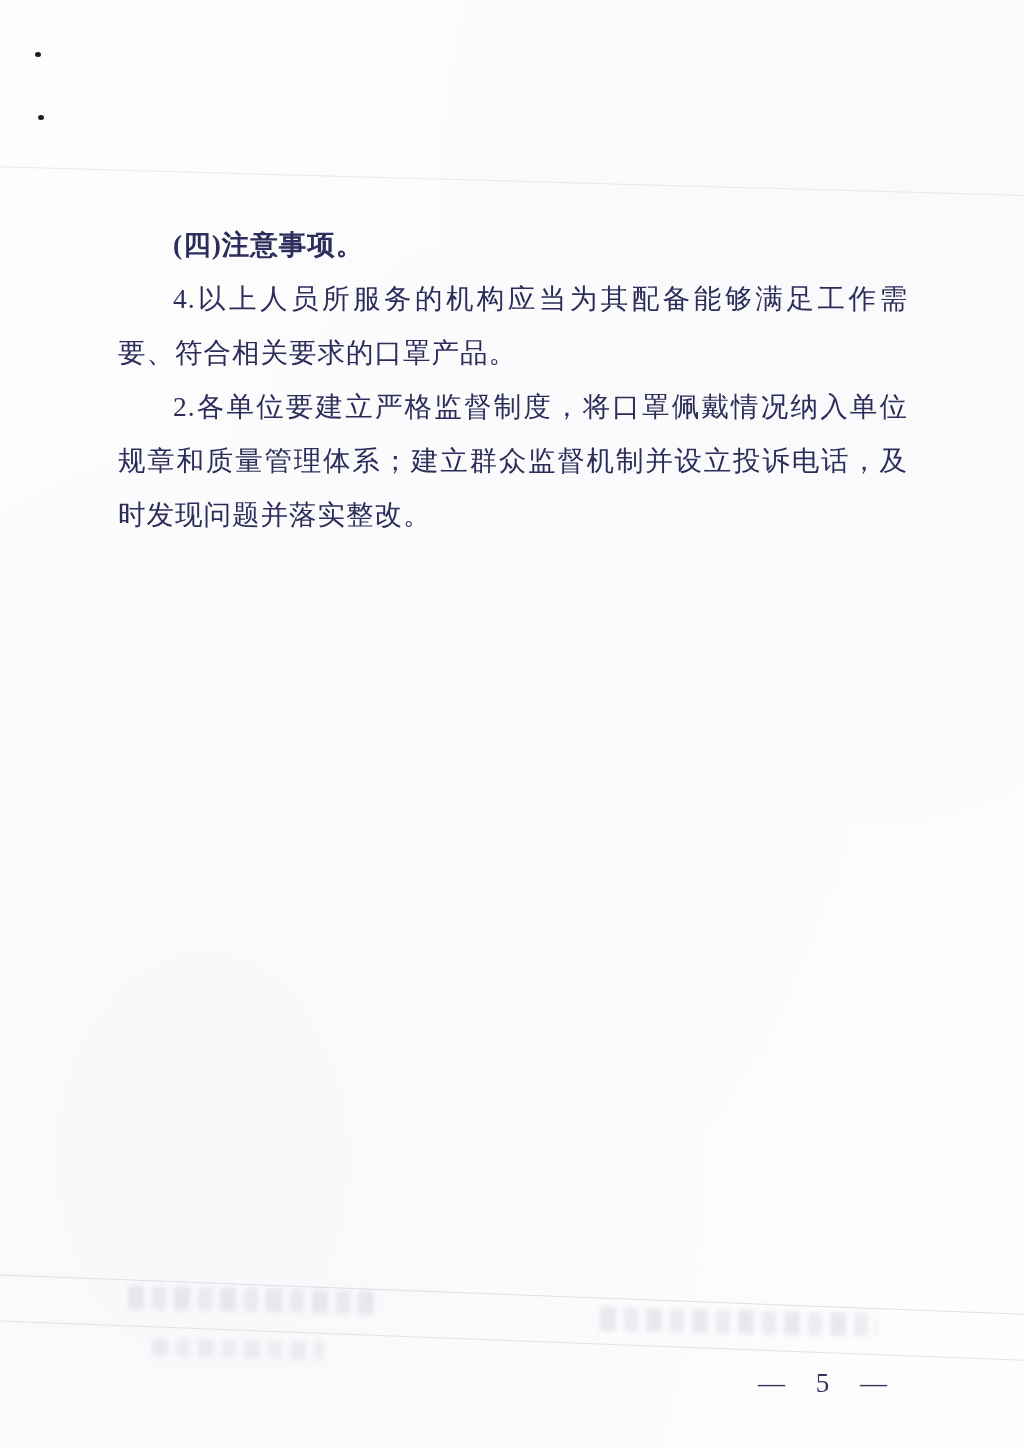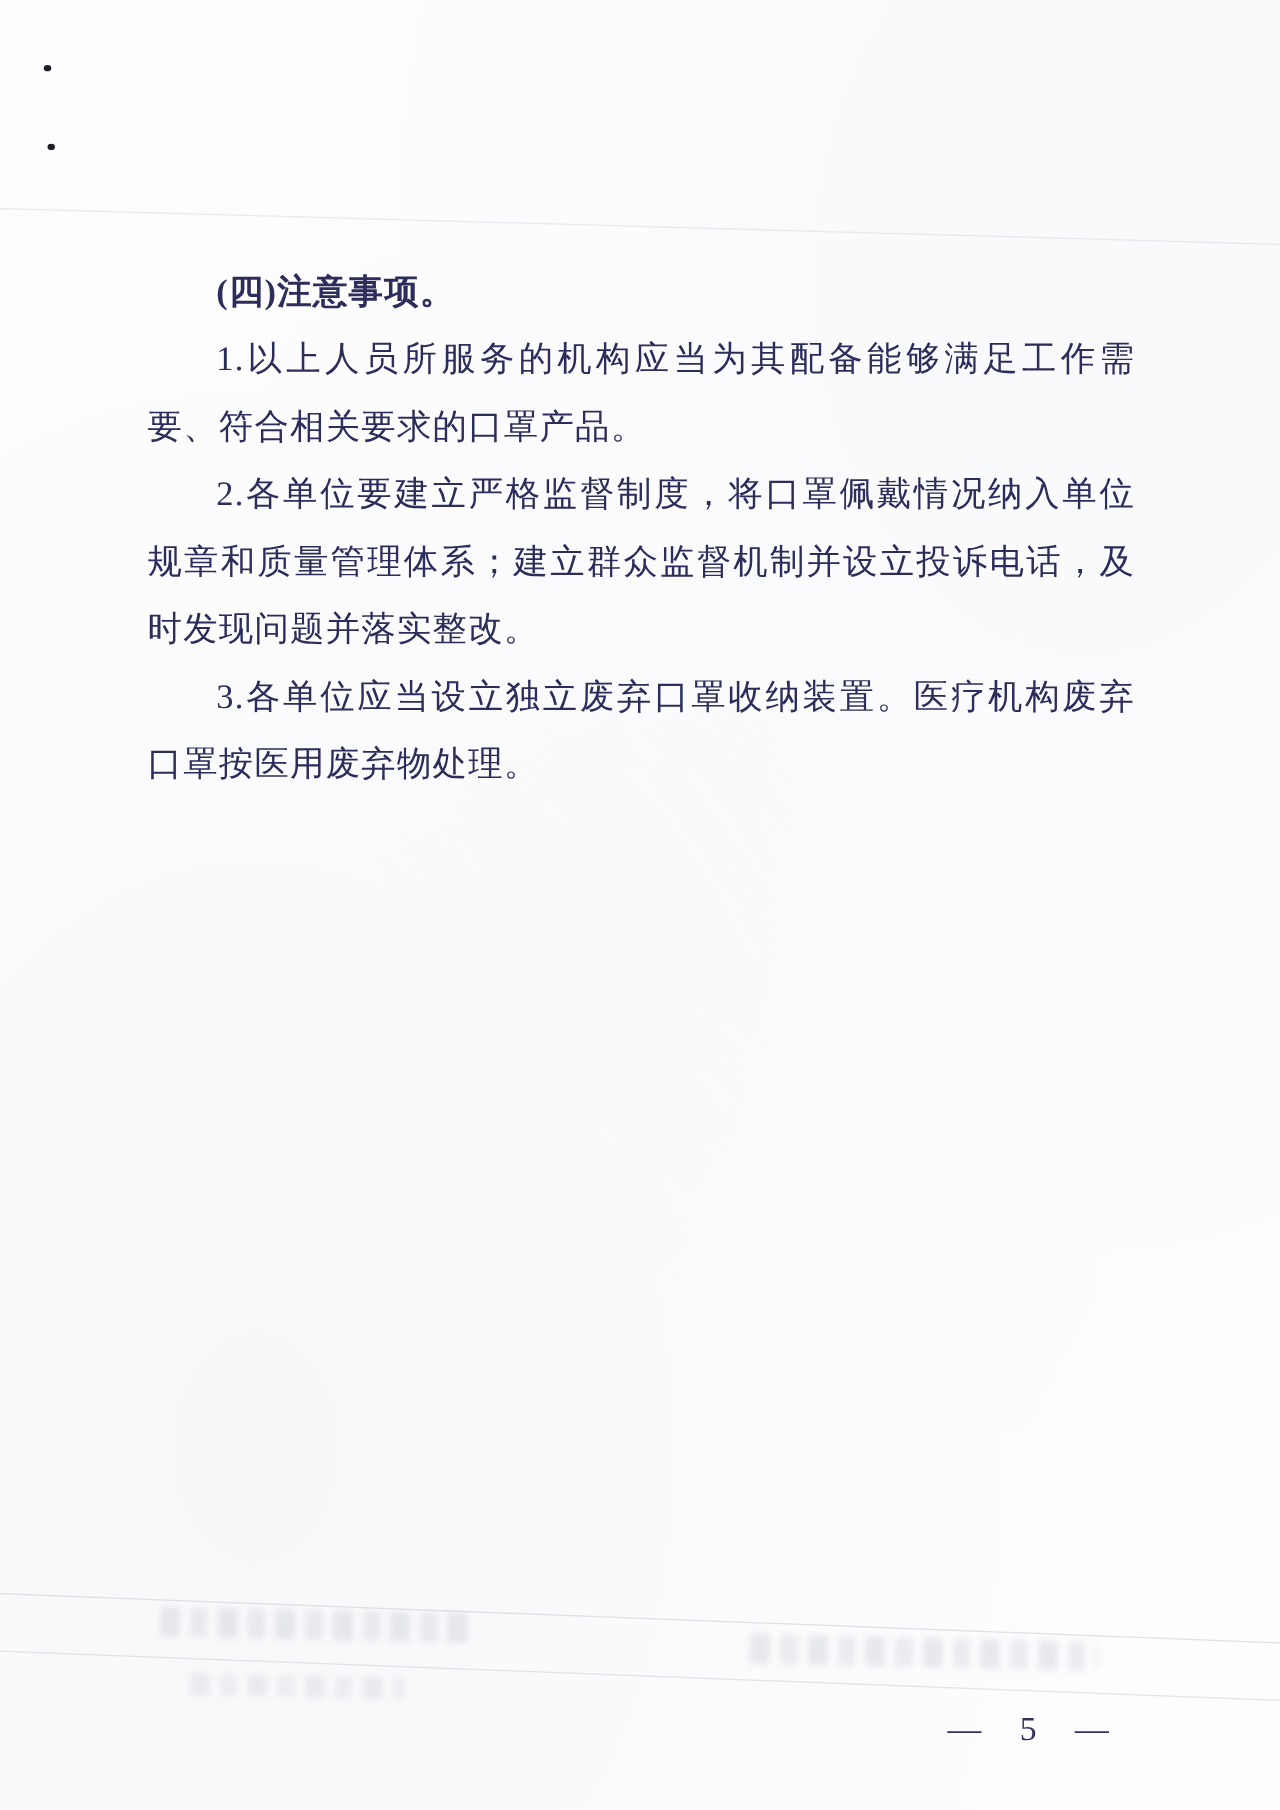--- a/index.html
+++ b/index.html
@@ -22,21 +22,21 @@
     inset: 0;
     background:
       radial-gradient(ellipse at 20% 80%, rgba(200,205,215,0.10), transparent 60%),
       radial-gradient(ellipse at 85% 15%, rgba(200,205,215,0.08), transparent 55%);
     pointer-events: none;
   }
 
   .content {
     position: absolute;
     left: 118px;
-    top: 206px;
+    top: 218px;
     width: 790px;
     color: #2c2d5a;
     font-size: 27.5px;
     line-height: 54px;
     letter-spacing: 1px;
     text-align: justify;
   }
   .content p {
     margin: 0;
     text-indent: 2em;
@@ -104,23 +104,22 @@
 
 <div class="page">
 
   <span class="dot dot1"></span>
   <span class="dot dot2"></span>
 
   <span class="scan-line a"></span>
 
   <div class="content">
     <p class="heading">(四)注意事项。</p>
-    <p>1.以上人员所服务的机构应当为其配备能够满足工作需要、符合相关要求的口罩产品。</p>
+    <p>4.以上人员所服务的机构应当为其配备能够满足工作需要、符合相关要求的口罩产品。</p>
     <p>2.各单位要建立严格监督制度，将口罩佩戴情况纳入单位规章和质量管理体系；建立群众监督机制并设立投诉电话，及时发现问题并落实整改。</p>
-    <p>3.各单位应当设立独立废弃口罩收纳装置。医疗机构废弃口罩按医用废弃物处理。</p>
   </div>
 
   <span class="scan-line b"></span>
   <span class="scan-line c"></span>
   <span class="bleed b1"></span>
   <span class="bleed b2"></span>
   <span class="bleed b3"></span>
 
   <div class="page-number">— 5 —</div>
 

